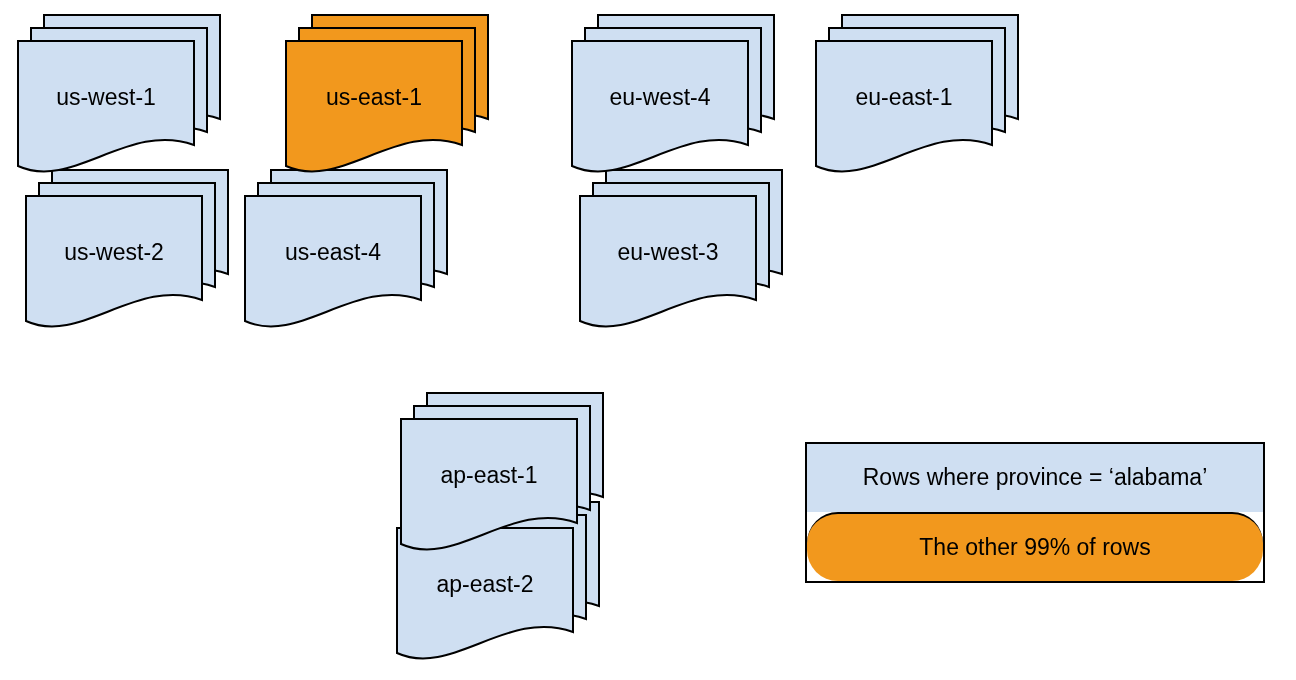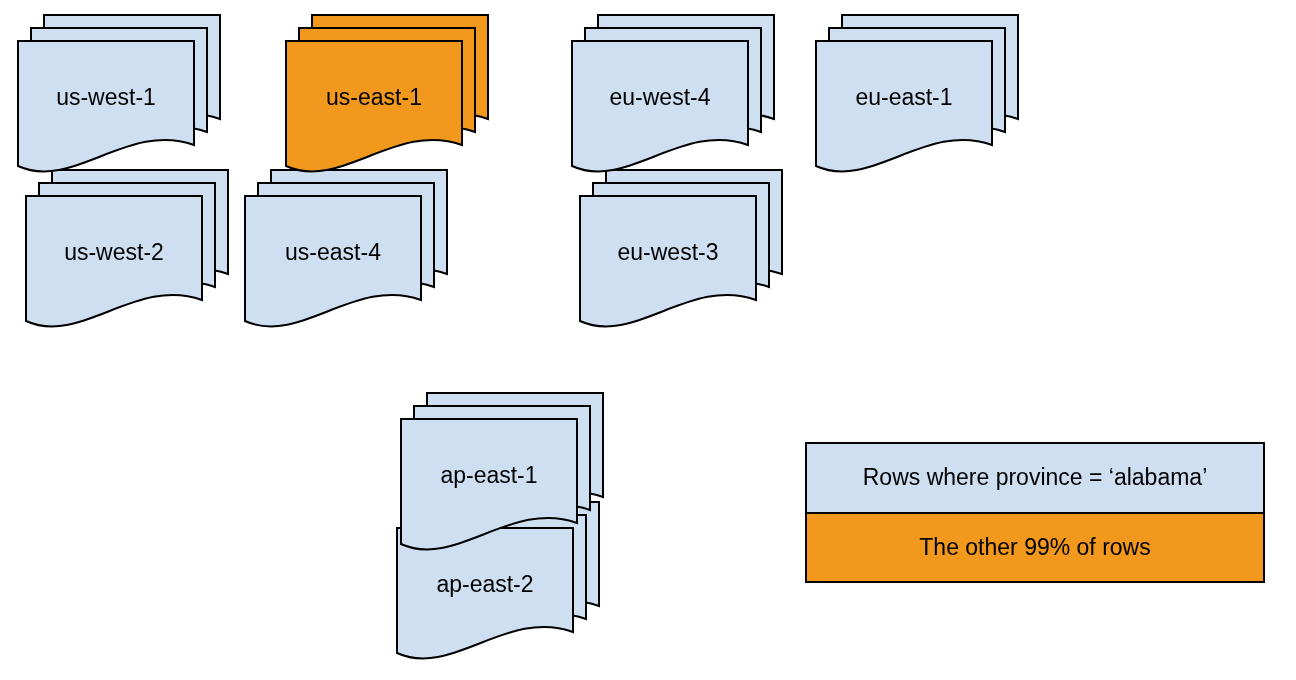--- a/index.html
+++ b/index.html
@@ -28,21 +28,21 @@
   
   .legend {
     position: absolute; left: 805px; top: 442px; width: 460px; height: 141px;
     box-sizing: border-box; border: 2px solid var(--outline, #000);
     display: flex; flex-direction: column; z-index: 3;
   }
   .legend-row {
     flex: 1; display: flex; align-items: center; justify-content: center;
     font-size: 23px; line-height: 1; white-space: nowrap;
   }
-  .legend-row + .legend-row { border-top: 2px solid var(--outline, #000); }
+  .legend-row + .legend-row { border-top: 2px solid var(--outline, #000); border-radius: 31px; }
   .legend-row--blue   { background: var(--document-blue, #CFDFF2); }
   .legend-row--orange { background: var(--document-orange, #F2981D); }
 </style>
 </head>
 <body>
 
 <svg width="0" height="0" style="position:absolute" aria-hidden="true">
   <defs>
     <path id="doc-shape" d="M 0 0 H 176 V 104 C 110 80 55 150 0 125 Z"></path>
   </defs>

